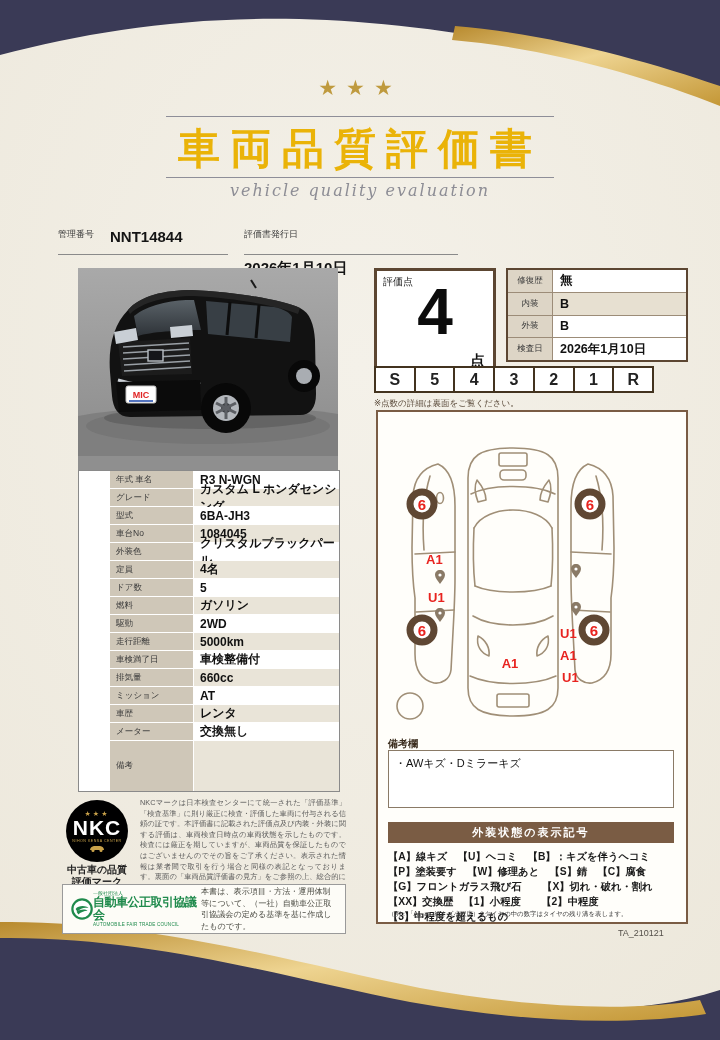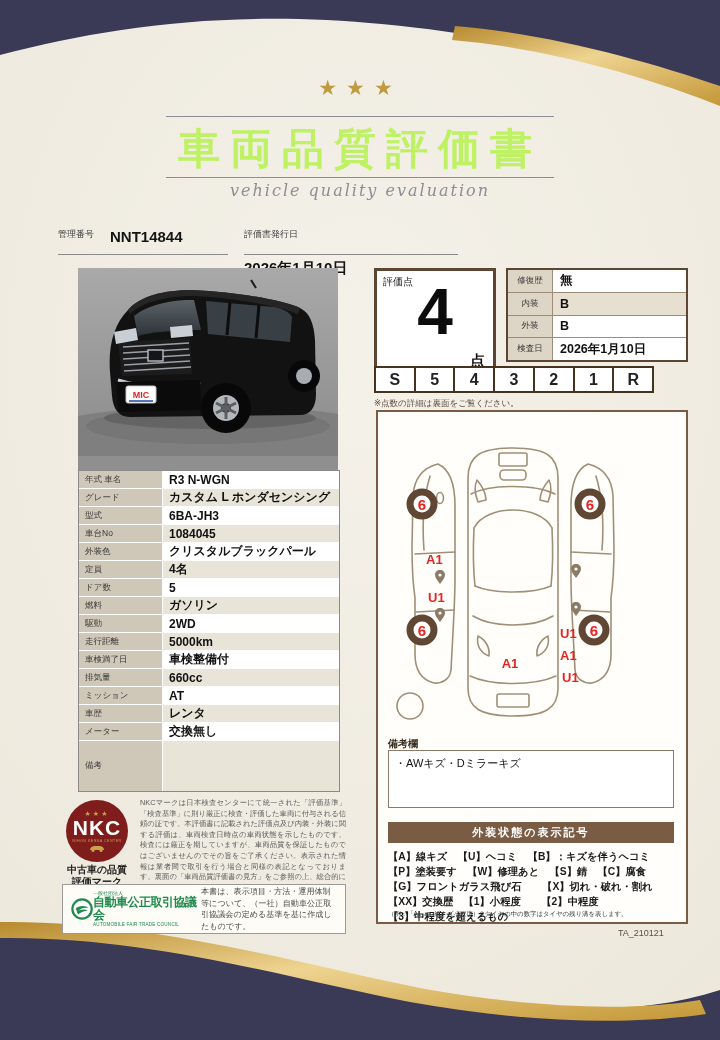--- a/index.html
+++ b/index.html
@@ -7,47 +7,47 @@
         font-family:"Liberation Sans","DejaVu Sans",sans-serif;color:#111;}
   .abs{position:absolute;}
   svg{display:block;}
 
   
   .hdr-stars{top:76px;left:0;width:720px;text-align:center;color:#bf9a3e;
              font-size:21px;letter-spacing:9px;}
   .hdr-line{left:166px;width:388px;border-top:1px solid #8e8e98;height:0;}
   .hdr-title{top:121px;left:0;width:720px;text-align:center;
              font-family:"DejaVu Serif","Liberation Serif",serif;font-weight:700;
-             font-size:42px;letter-spacing:10px;color:#bef264;}
+             font-size:42px;letter-spacing:10px;color:#eab308;}
   .hdr-sub{top:181px;left:0;width:720px;text-align:center;
            font-family:"DejaVu Serif","Liberation Serif",serif;font-style:italic;
            font-size:16px;color:#8d8d95;letter-spacing:2px;}
 
   
   .meta{top:228px;height:24px;border-bottom:1px solid #8a8a8a;display:flex;align-items:flex-start;gap:16px;padding-bottom:2px;}
   .meta .lab{font-size:9px;color:#3a3a3a;padding-bottom:2px;}
   .meta .val{font-size:15px;font-weight:bold;color:#141414;}
 
   
   .photo{top:268px;left:78px;width:260px;height:224px;background:#8f8f8f;}
 
   
   .spec{top:470px;left:78px;width:260px;border:1px solid #8a8a8a;background:#fff;}
-  .spec .row{display:flex;height:17px;border-bottom:1px solid #fff;}
+  .spec .row{display:flex;height:17px;border-bottom:1px solid #fff;padding-left:31px;}
   .spec .row:last-child{border-bottom:none;height:50px;}
   .spec .sl{width:84px;background:#cfc7b8;font-size:8.5px;color:#3a3a3a;
             display:flex;align-items:center;padding-left:6px;box-sizing:border-box;
             border-right:1px solid #fff;}
   .spec .sv{flex:1;font-size:12px;font-weight:bold;display:flex;align-items:center;
             padding-left:6px;box-sizing:border-box;background:#fff;}
   .spec .row:nth-child(even) .sv{background:#e9e4d8;}
 
   
   .nkc-circle{top:800px;left:66px;width:62px;height:62px;border-radius:50%;
-              background:#7f1d1d;display:flex;flex-direction:column;align-items:center;
+              background:#000000;display:flex;flex-direction:column;align-items:center;
               justify-content:center;}
   .nkc-circle .st{color:#c9a24a;font-size:7px;letter-spacing:2px;line-height:7px;}
   .nkc-circle .nm{color:#fff;font-weight:bold;font-size:21px;line-height:22px;letter-spacing:1px;}
   .nkc-circle .sb{color:#c9a24a;font-size:3.6px;letter-spacing:.5px;line-height:5px;}
   .nkc-cap{top:864px;left:47px;width:100px;text-align:center;font-size:10px;
            font-weight:bold;line-height:12px;color:#222;}
   .nkc-desc{top:798px;left:140px;width:206px;font-size:7.3px;line-height:10.6px;
             color:#5a5a5a;text-align:justify;}
   .nkc-hp{font-size:7.3px;color:#5a5a5a;margin-top:1px;}
 

